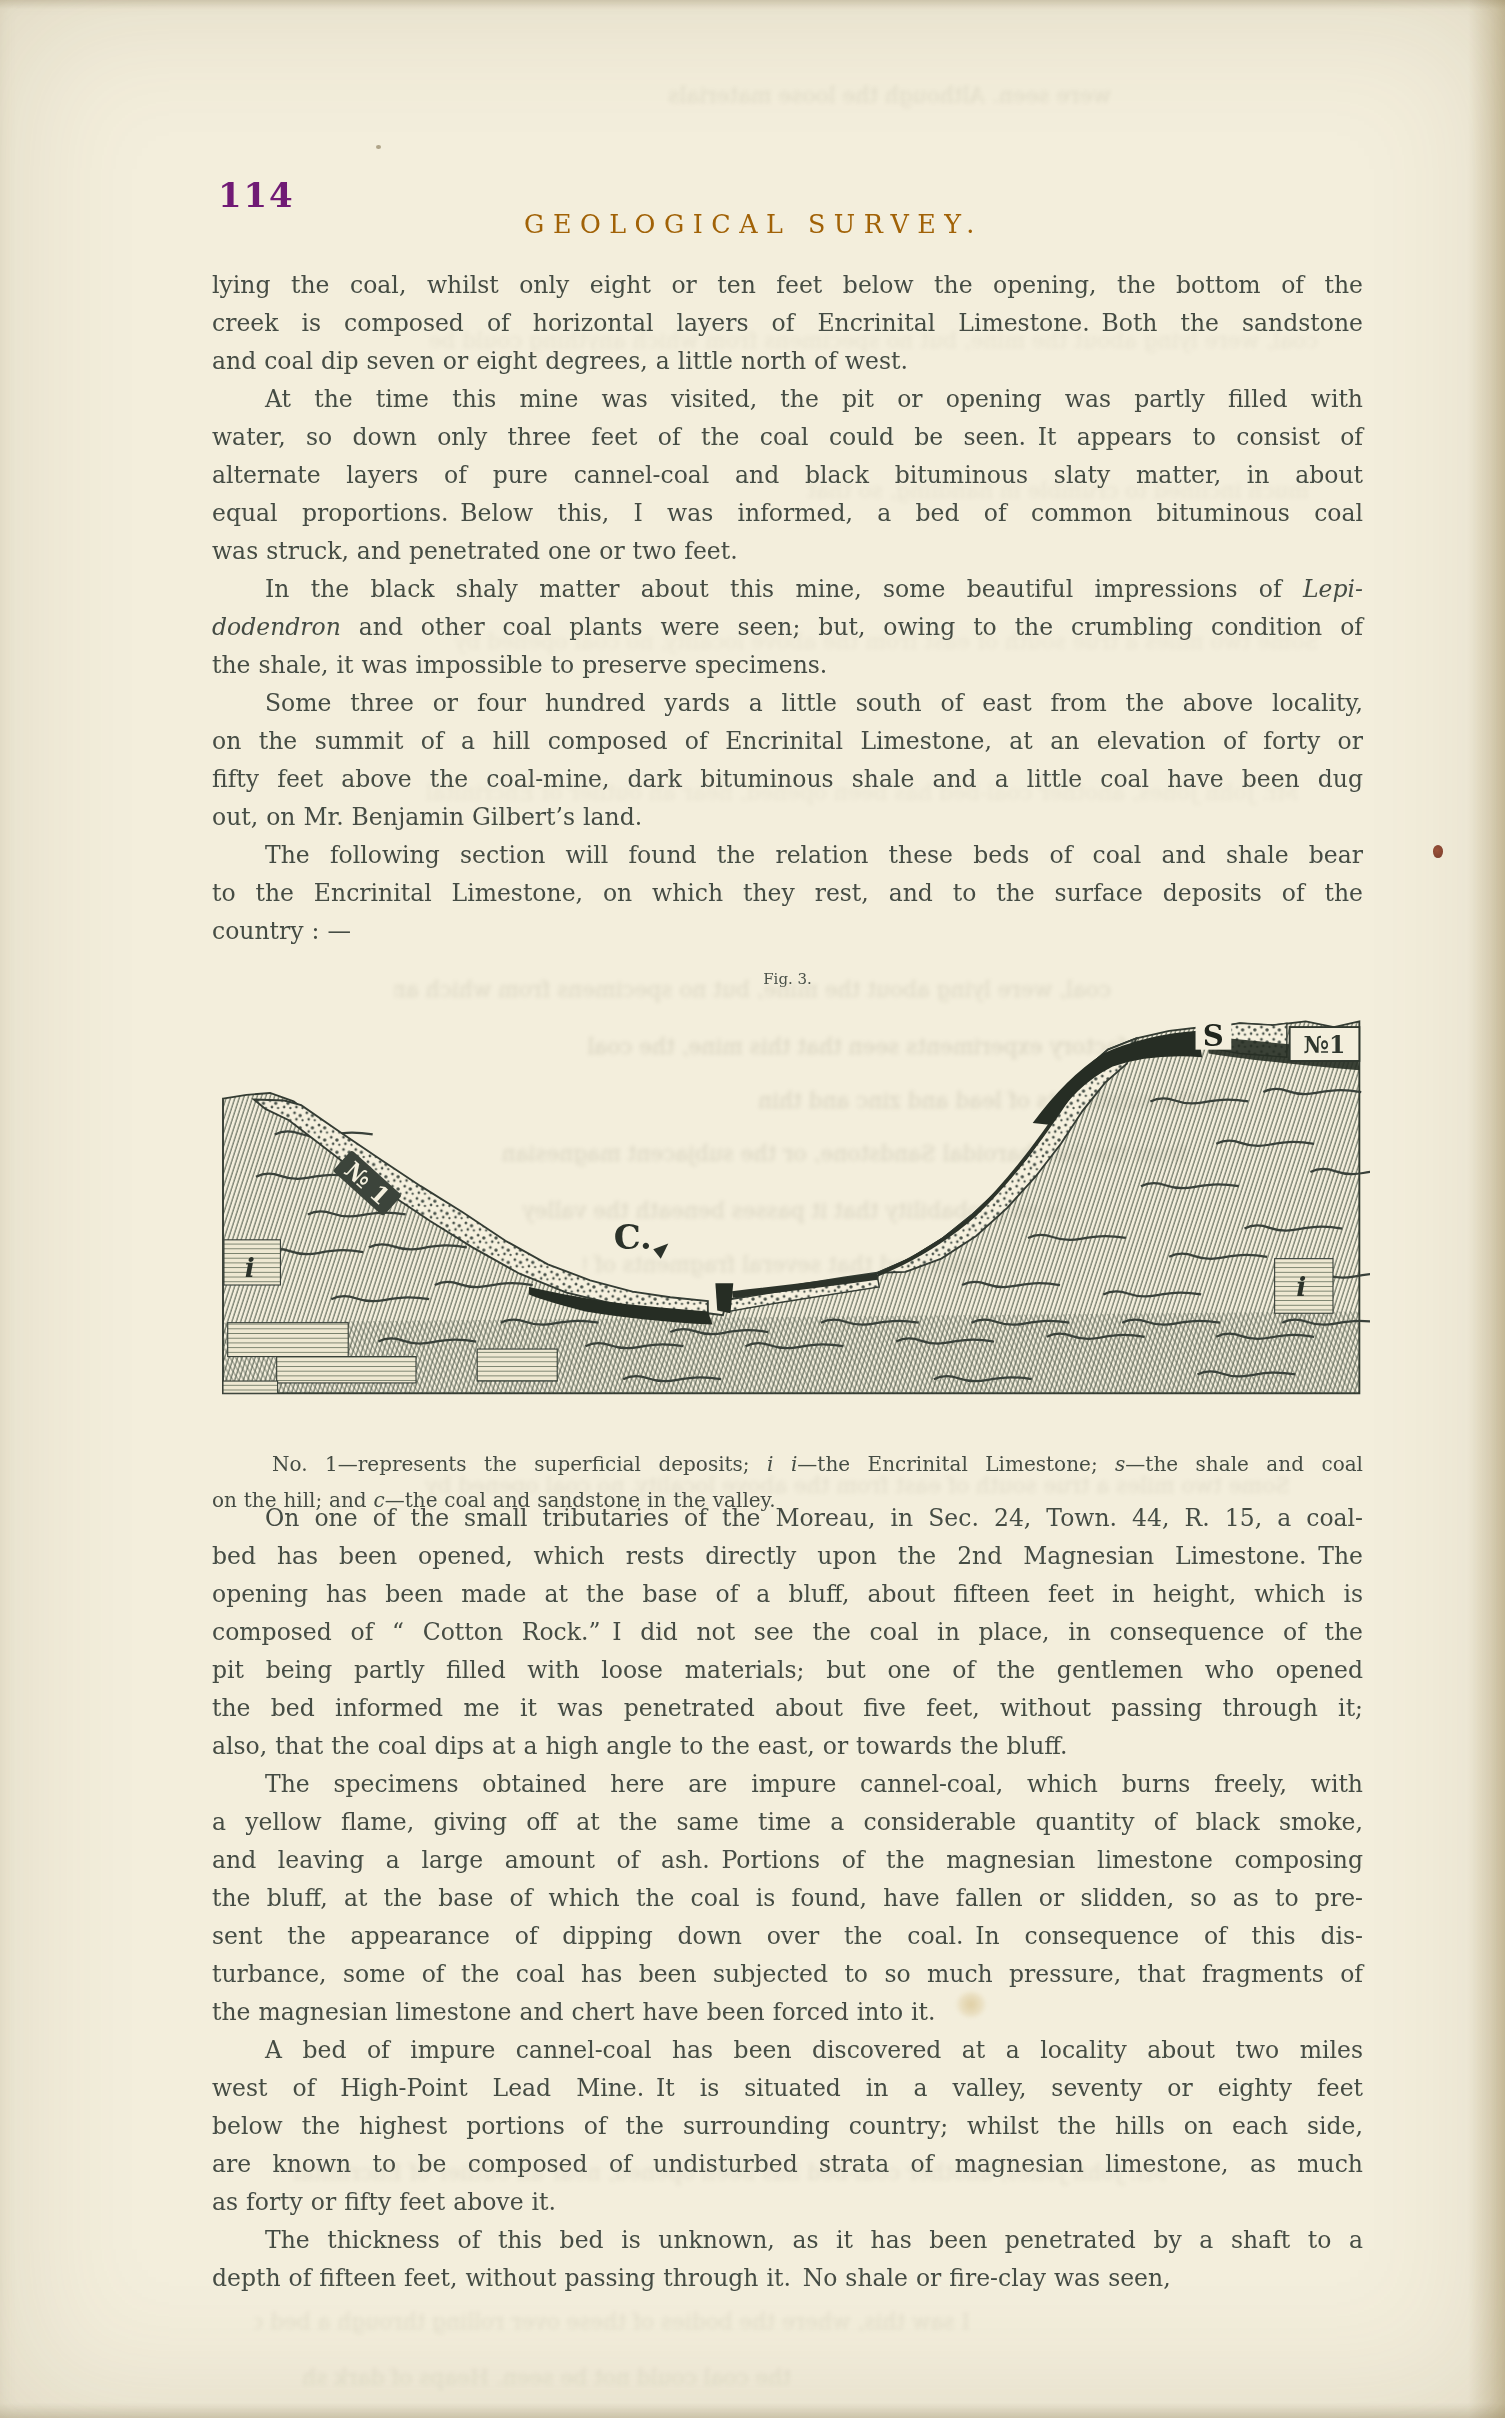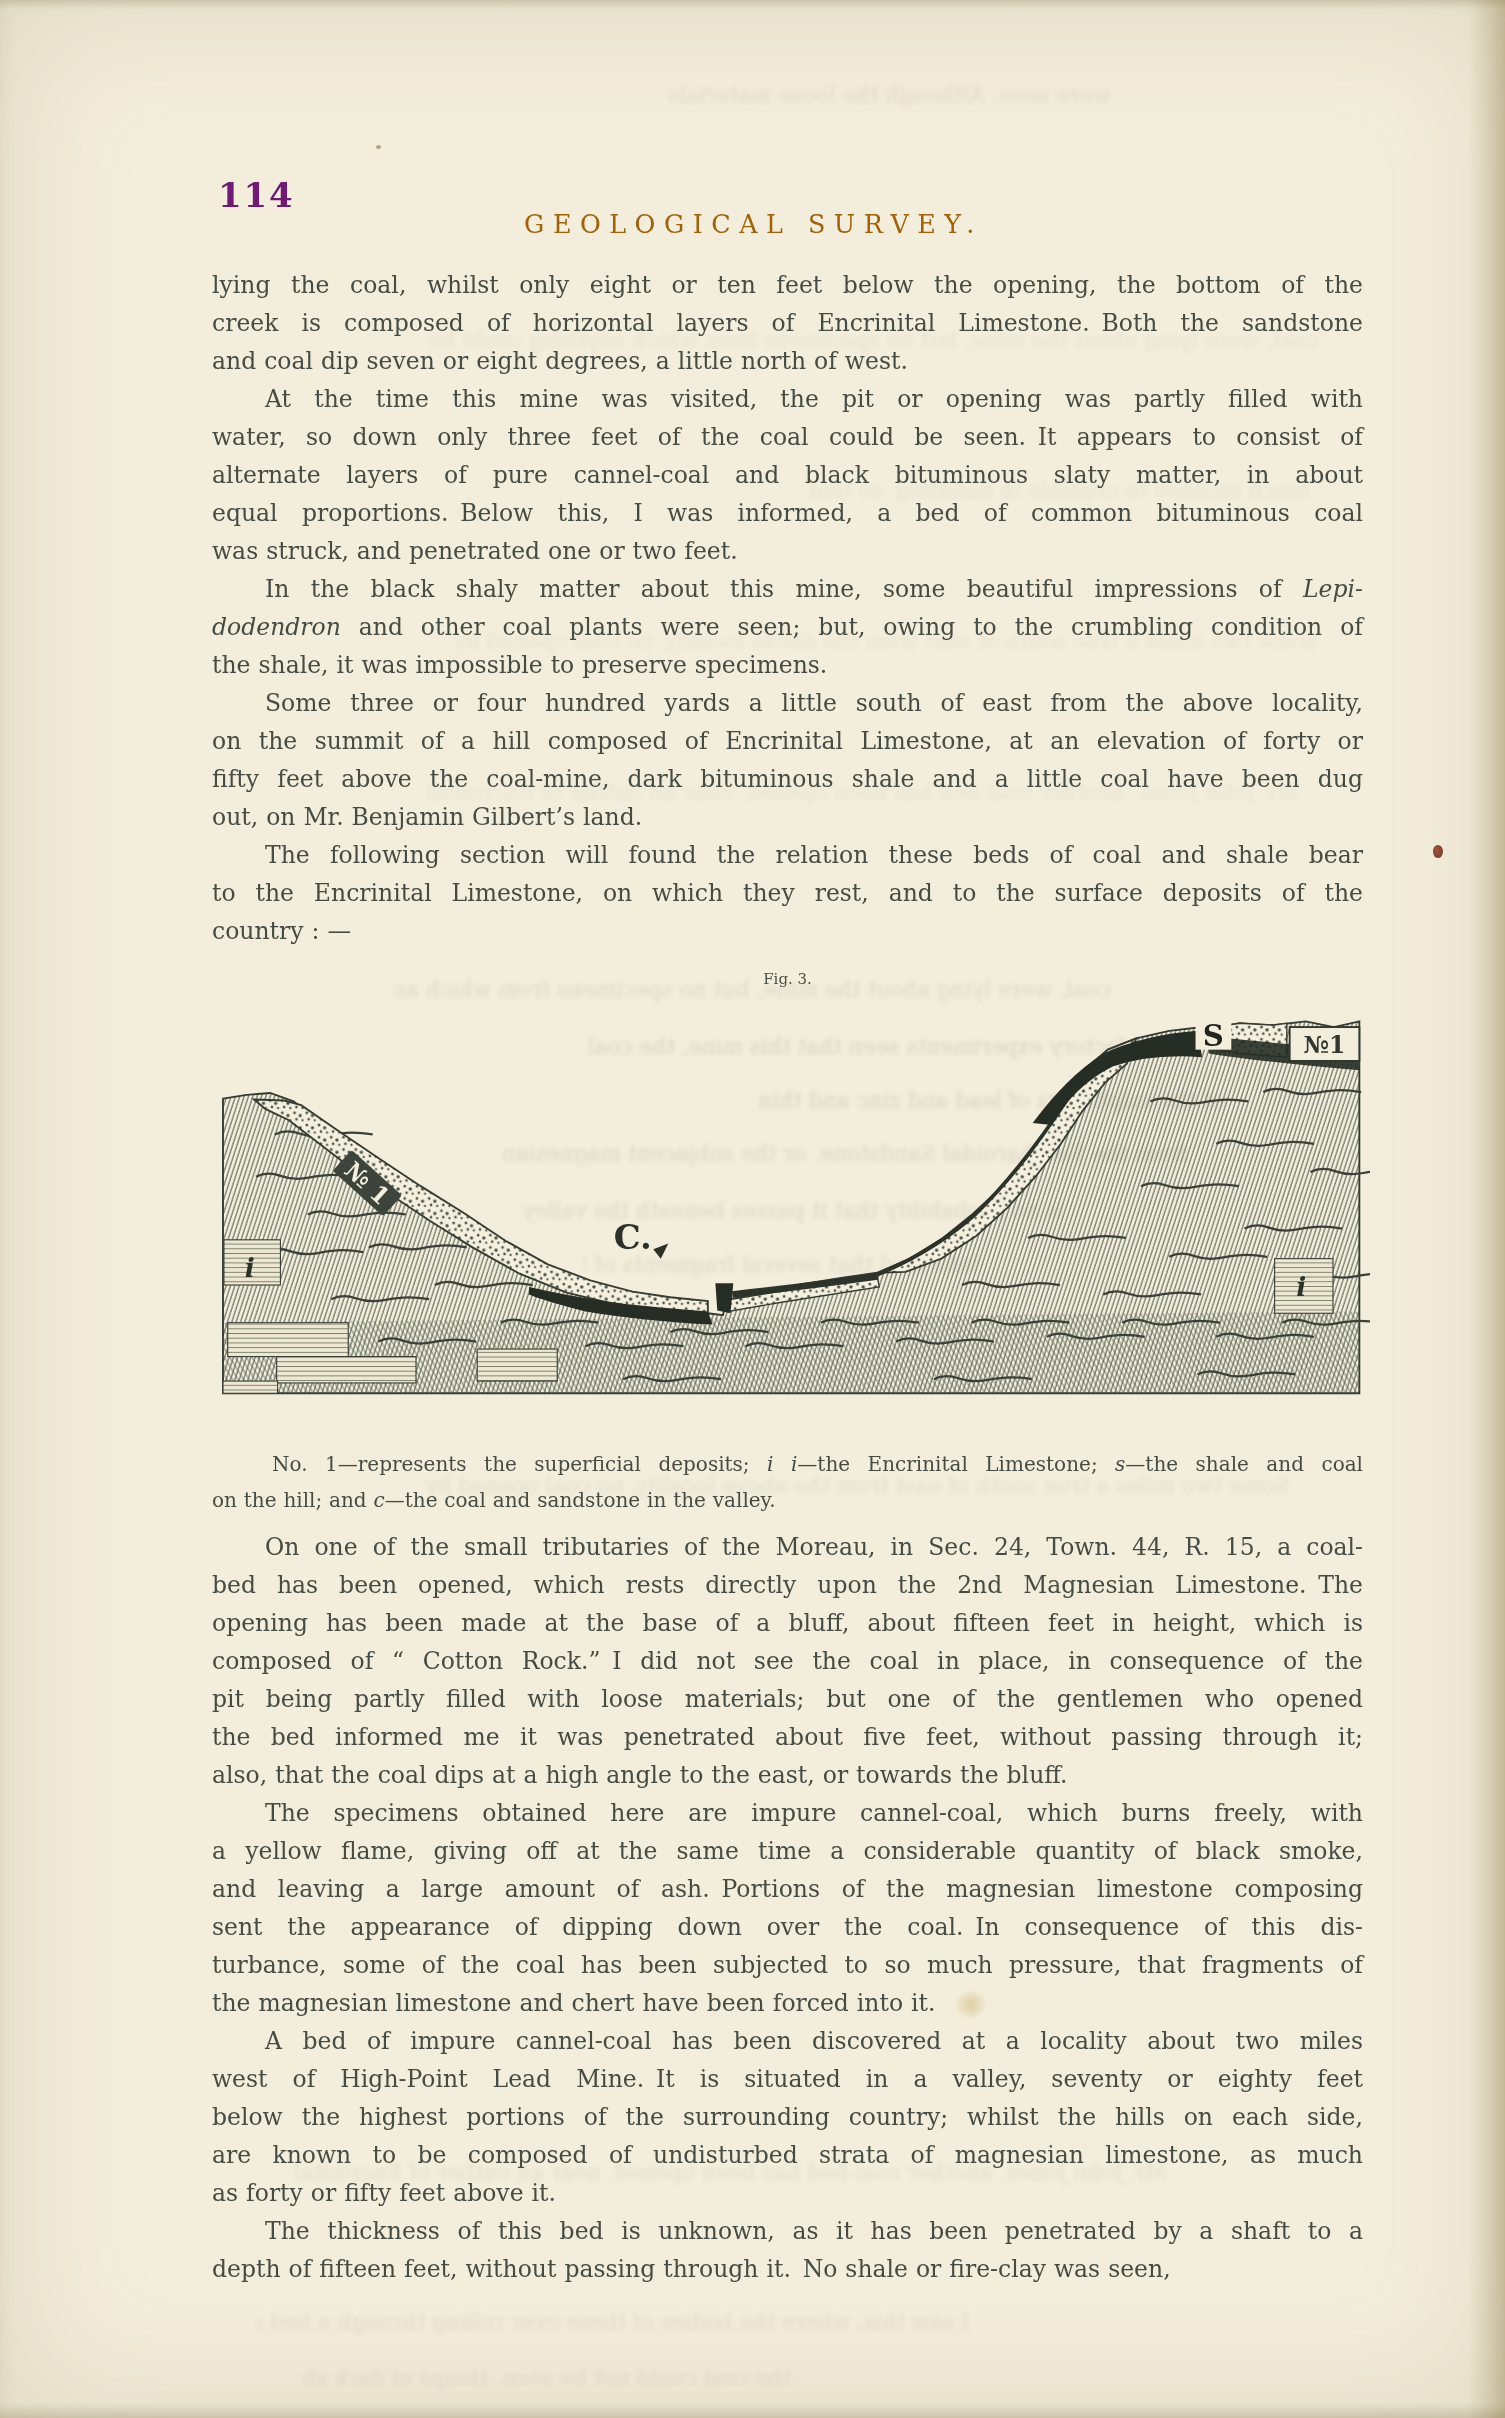--- a/index.html
+++ b/index.html
@@ -19,21 +19,21 @@
     position:absolute;left:218px;top:175px;
     font-size:34px;font-weight:bold;letter-spacing:1.9px;color:#701a75;
   }
   .header{
     position:absolute;left:212px;top:180px;width:1083px;
     text-align:center;font-size:25.4px;letter-spacing:8.5px;color:#a16207;
     font-weight:500;white-space:nowrap;margin-top:29px;
   }
   .textcol{position:absolute;left:212px;width:1151px;}
   .body1{top:266px;}
-  .body2{top:1499px;margin-top:29px;}
+  .body2{top:1499px;}
   .line{
     font-size:23.5px;line-height:38px;height:38px;
     text-align:justify;text-align-last:justify;
     white-space:nowrap;word-spacing:0.5px;
   }
   .line.last{text-align-last:left;}
   .line.indent{text-indent:53px;}
   .figlabel{
     position:absolute;left:212px;top:970px;width:1151px;
     text-align:center;font-size:15px;color:#4a5149;
@@ -233,20 +233,21 @@
       <div class="line indent">On one of the small tributaries of the Moreau, in Sec. 24, Town. 44, R. 15, a coal-</div>
       <div class="line">bed has been opened, which rests directly upon the 2nd Magnesian Limestone. The</div>
       <div class="line">opening has been made at the base of a bluff, about fifteen feet in height, which is</div>
       <div class="line">composed of “ Cotton Rock.” I did not see the coal in place, in consequence of the</div>
       <div class="line">pit being partly filled with loose materials; but one of the gentlemen who opened</div>
       <div class="line">the bed informed me it was penetrated about five feet, without passing through it;</div>
       <div class="line last">also, that the coal dips at a high angle to the east, or towards the bluff.</div>
       <div class="line indent">The specimens obtained here are impure cannel-coal, which burns freely, with</div>
       <div class="line">a yellow flame, giving off at the same time a considerable quantity of black smoke,</div>
       <div class="line">and leaving a large amount of ash. Portions of the magnesian limestone composing</div>
+      <div class="line">the bluff, at the base of which the coal is found, have fallen or slidden, so as to pre-</div>
       <div class="line">sent the appearance of dipping down over the coal. In consequence of this dis-</div>
       <div class="line">turbance, some of the coal has been subjected to so much pressure, that fragments of</div>
       <div class="line last">the magnesian limestone and chert have been forced into it.</div>
       <div class="line indent">A bed of impure cannel-coal has been discovered at a locality about two miles</div>
       <div class="line">west of High-Point Lead Mine. It is situated in a valley, seventy or eighty feet</div>
       <div class="line">below the highest portions of the surrounding country; whilst the hills on each side,</div>
       <div class="line">are known to be composed of undisturbed strata of magnesian limestone, as much</div>
       <div class="line last">as forty or fifty feet above it.</div>
       <div class="line indent">The thickness of this bed is unknown, as it has been penetrated by a shaft to a</div>
       <div class="line last">depth of fifteen feet, without passing through it. No shale or fire-clay was seen,</div>

